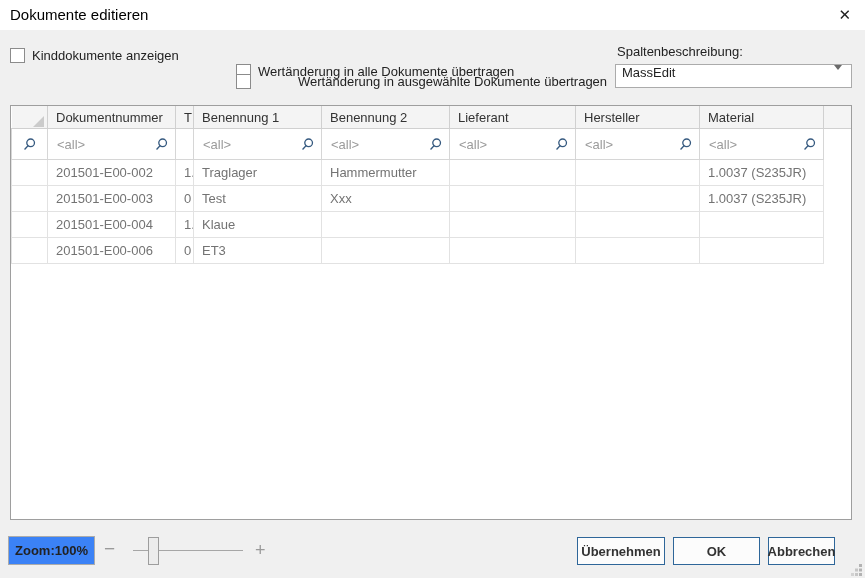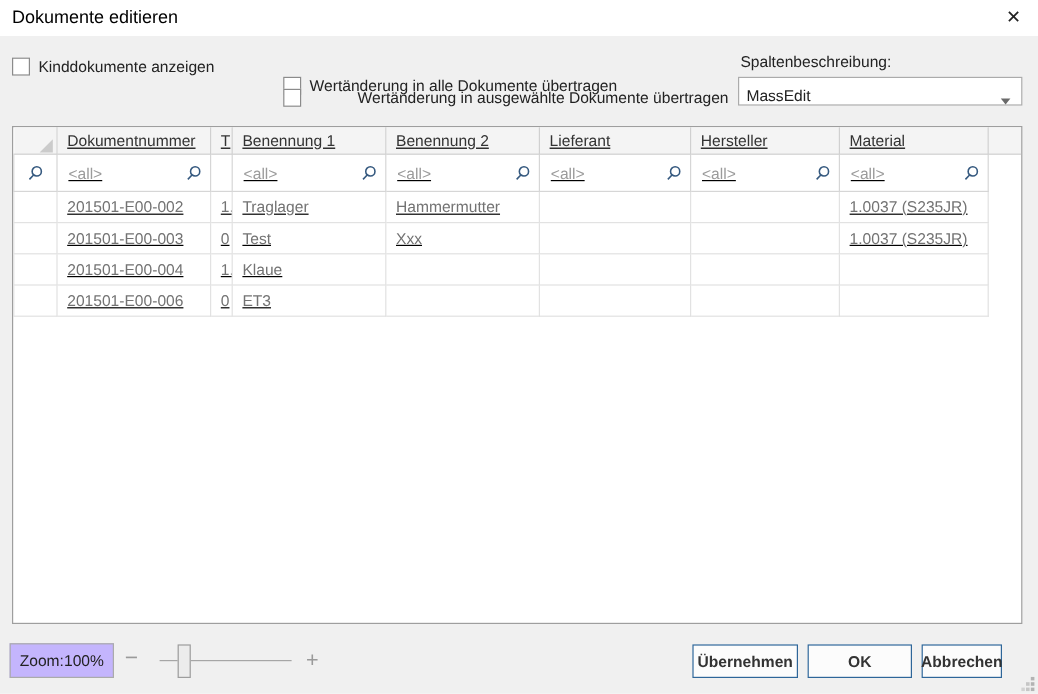--- a/index.html
+++ b/index.html
@@ -8,45 +8,45 @@
 
   
   .titlebar{position:absolute;left:0;top:0;width:865px;height:30px;background:#ffffff;}
   .title{position:absolute;left:10px;top:6px;font-size:15px;color:#000000;}
   .close-btn{position:absolute;right:12px;top:5px;font-size:15px;color:#222;cursor:pointer;line-height:20px;padding:0 2px;}
 
   
   .chk{position:absolute;display:flex;align-items:center;font-size:13px;color:#222;cursor:default;justify-content:flex-end;}
   .chk .box{width:13px;height:13px;background:#fff;border:1px solid #8b8b8b;margin-right:7px;flex:0 0 auto;}
   .combo-label{position:absolute;left:617px;top:44px;font-size:13px;color:#222;}
-  .combo{position:absolute;left:615px;top:64px;width:235px;height:22px;background:#fff;border:1px solid #ababab;display:flex;align-items:flex-end;}
+  .combo{position:absolute;left:615px;top:64px;width:235px;height:22px;background:#fff;border:1px solid #ababab;display:flex;align-items:flex-start;}
   .combo .val{font-size:13px;color:#222;padding-left:6px;flex:1;}
   .combo .arrow{width:0;height:0;border-left:4px solid transparent;border-right:4px solid transparent;border-top:5px solid #6a6a6a;margin-right:9px;}
 
   
   .grid-panel{position:absolute;left:10px;top:105px;width:840px;height:413px;background:#fff;border:1px solid #9e9e9e;overflow:hidden;}
-  table.grid{border-collapse:collapse;table-layout:fixed;width:840px;font-size:13px;text-decoration:underline;}
+  table.grid{border-collapse:collapse;table-layout:fixed;width:840px;font-size:13px;}
   .grid th,.grid td{overflow:hidden;white-space:nowrap;text-overflow:clip;}
   .grid th{height:22px;background:#f4f4f4;border:1px solid #d0d0d0;border-top:none;font-weight:normal;color:#333;text-align:left;padding:0 0 0 8px;}
   .grid th:first-child{border-left:none;padding:0;}
   .grid tr.filter td{height:28px;border:1px solid #d6d6d6;border-top:none;background:#fff;}
   .grid tr.datarow td{height:25px;border:1px solid #e2e2e2;color:#737373;padding:0 0 0 8px;background:#fff;}
   .grid td.rowhdr{background:#f0f0f0;border:1px solid #d0d0d0;border-left:none;padding:0;}
   .grid td.doccell{background:#d9d9d9;border-color:#eaeaea;}
   .grid td.tcell{padding-left:4px;}
   .grid th.filler{border-right:none;}
   .grid tr.filter td.filler, .grid tr.datarow td.filler{border:none;background:transparent;}
   .corner-tri{width:0;height:0;border-left:11px solid transparent;border-bottom:11px solid #cbcbcb;margin:9px 3px 0 auto;}
   .fcell-inner{display:flex;align-items:center;justify-content:space-between;padding:0 5px 0 8px;}
   .fcell-inner .ph{color:#9b9b9b;font-size:13px;}
   .mag{color:#35597f;flex:0 0 auto;display:block;}
   .mag-center{display:flex;justify-content:center;align-items:center;}
 
   
-  .zoom-box{position:absolute;left:8px;top:536px;width:85px;height:27px;background:#c4b5fd;border:1px solid #ababab;display:flex;align-items:center;justify-content:center;font-size:13px;color:#222;}
+  .zoom-box{position:absolute;left:8px;top:536px;width:85px;height:27px;background:#3b82f6;border:1px solid #ababab;display:flex;align-items:center;justify-content:center;font-size:13px;color:#222;font-weight:bold;}
   .zoom-minus{position:absolute;left:104px;top:540px;font-size:19px;color:#9a9a9a;cursor:pointer;line-height:18px;}
   .slider-track{position:absolute;left:133px;top:550px;width:110px;height:1px;background:#a6a6a6;}
   .slider-handle{position:absolute;left:148px;top:537px;width:9px;height:26px;background:#ececec;border:1px solid #9d9d9d;cursor:pointer;}
   .zoom-plus{position:absolute;left:255px;top:541px;font-size:18px;color:#9a9a9a;cursor:pointer;line-height:18px;}
   .btn{position:absolute;top:537px;height:28px;background:#fcfcfc;border:1px solid #2e6699;font-size:13px;color:#333;display:flex;align-items:center;justify-content:center;cursor:pointer;box-sizing:border-box;font-weight:bold;}
   .btn-apply{left:577px;width:88px;}
   .btn-ok{left:673px;width:87px;}
   .btn-cancel{left:768px;width:67px;}
   .grip{position:absolute;right:2px;bottom:2px;}
 </style>

